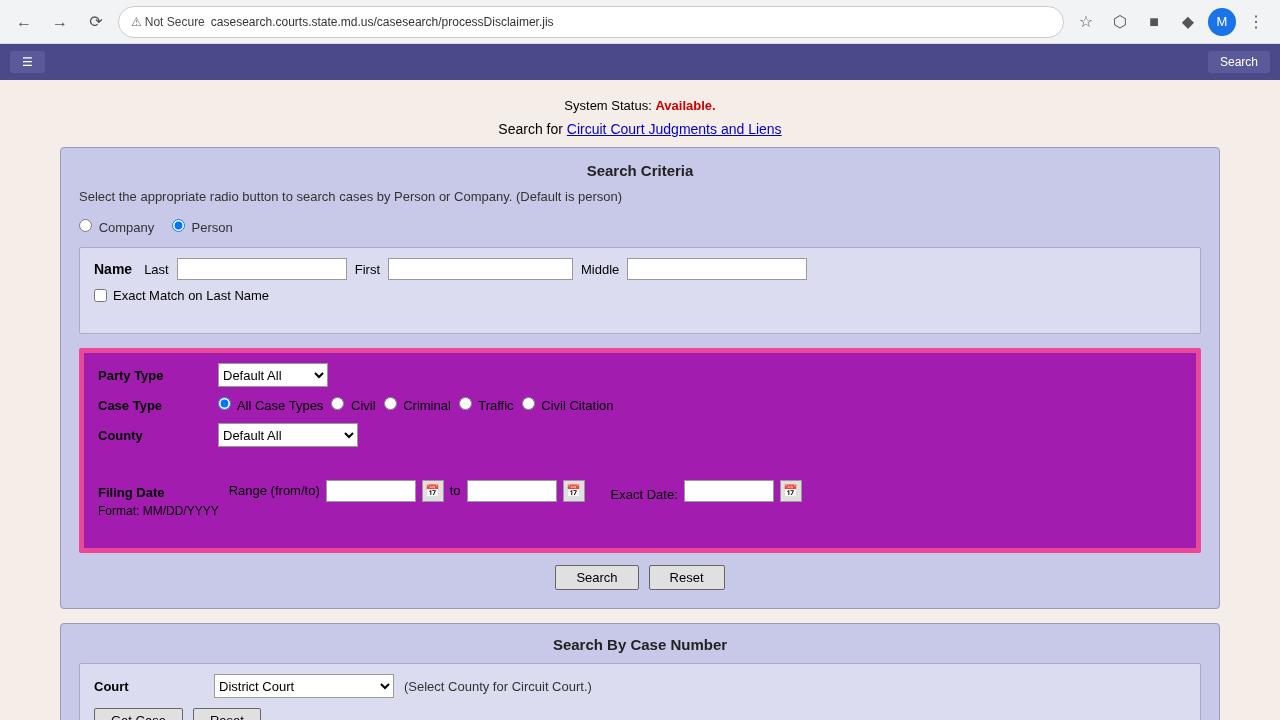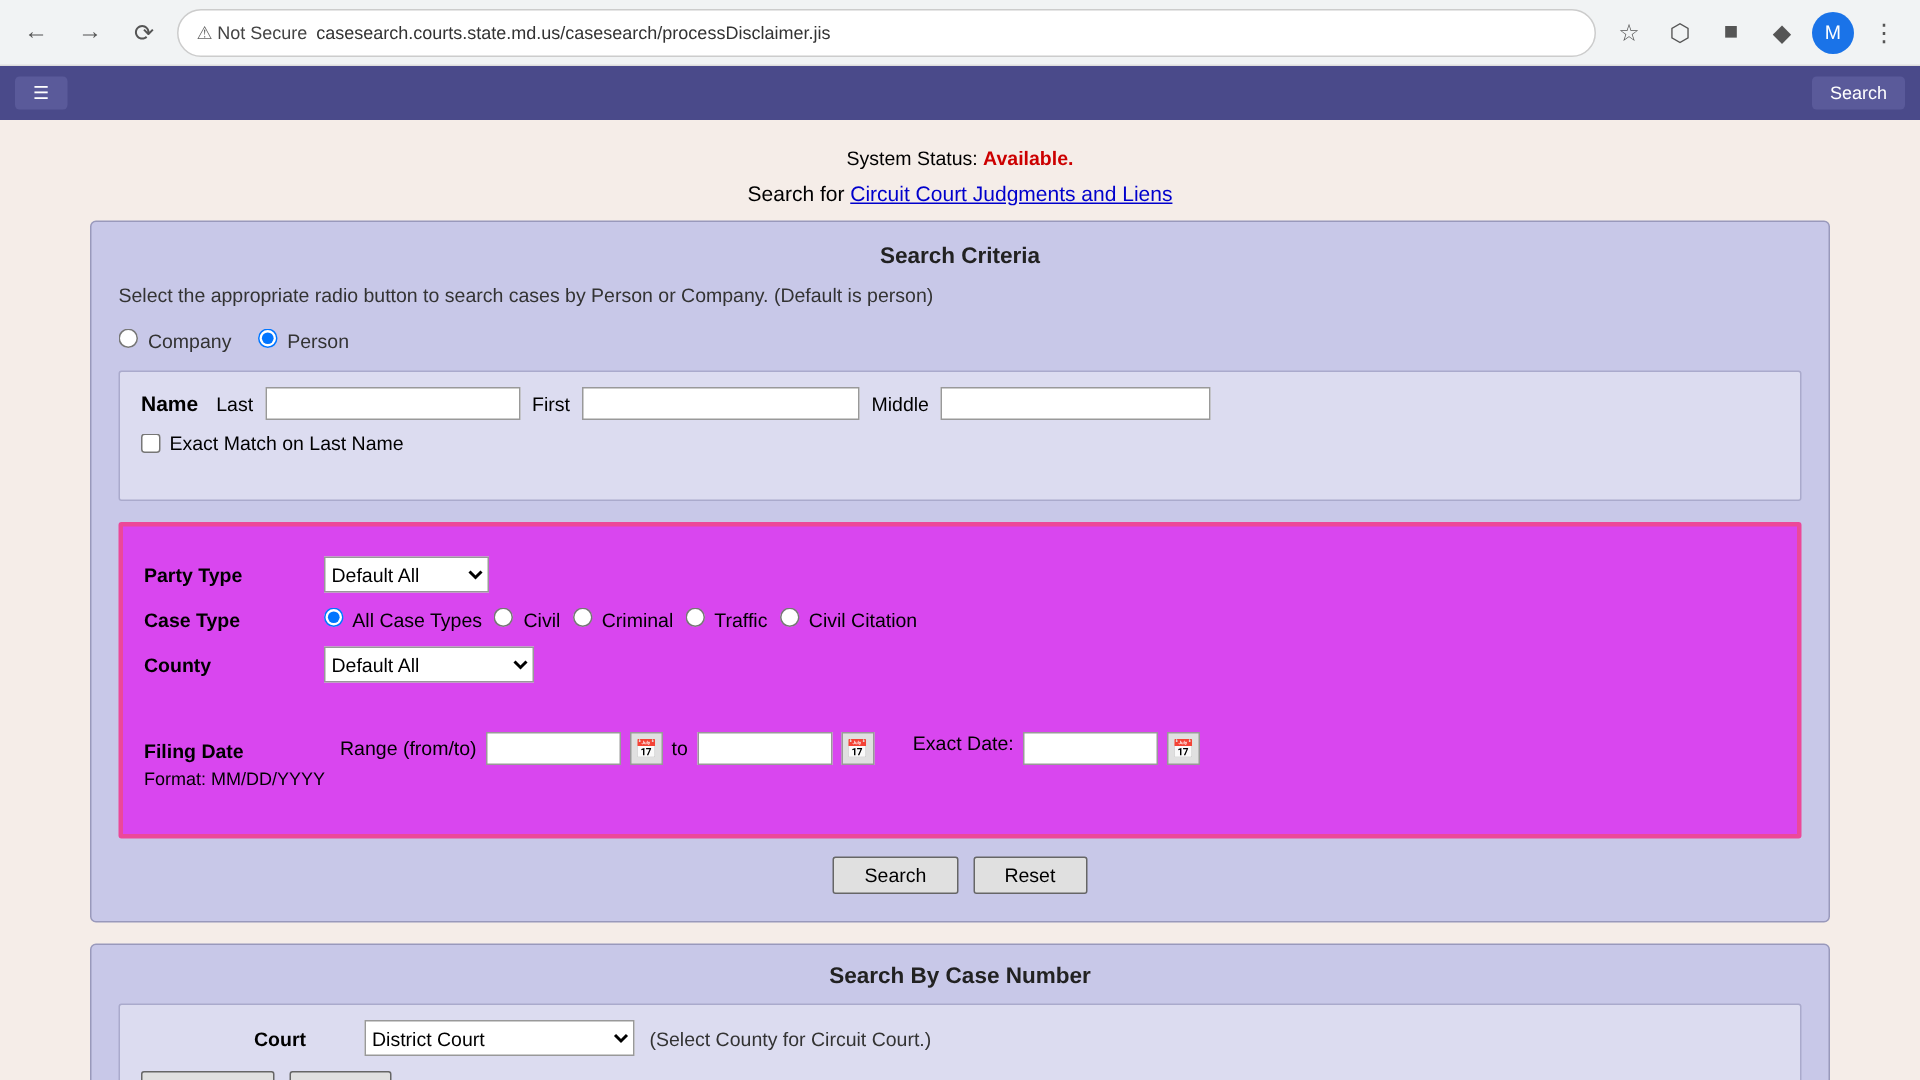--- a/index.html
+++ b/index.html
@@ -154,23 +154,23 @@
     .name-label { font-weight: bold; font-size: 14px; margin-right: 4px; }
     .field-label { font-size: 13px; }
     .name-input-last { width: 170px; height: 22px; border: 1px solid #999; font-size: 13px; padding: 2px 4px; }
     .name-input-first { width: 185px; height: 22px; border: 1px solid #999; font-size: 13px; padding: 2px 4px; }
     .name-input-middle { width: 180px; height: 22px; border: 1px solid #999; font-size: 13px; padding: 2px 4px; }
     .exact-match-row { display: flex; align-items: center; gap: 6px; }
     .exact-match-row input[type=checkbox] { cursor: pointer; }
 
     
     .criteria-fields-box {
-      background: #d946ef;
-      border: 3px solid #ec4899;
-      padding: 20px 14px 14px;
+      background: #a21caf;
+      border: 5px solid #ec4899;
+      padding: 10px 14px 14px;
       border-radius: 2px;
     }
     .criteria-row {
       display: flex;
       align-items: center;
       margin-bottom: 10px;
       gap: 10px;
     }
     .criteria-label {
       font-weight: bold;
@@ -232,21 +232,21 @@
     }
     .cal-btn {
       background: #e0e0e0;
       border: 1px solid #999;
       width: 22px; height: 22px;
       cursor: pointer;
       font-size: 12px;
       display: inline-flex; align-items: center; justify-content: center;
     }
     .exact-date-section {
-      display: flex; align-items: flex-start; gap: 6px; margin-left: 20px;
+      display: flex; align-items: flex-end; gap: 6px; margin-left: 20px;
     }
 
     .search-reset-row {
       display: flex;
       justify-content: center;
       gap: 10px;
       margin-top: 12px;
     }
     .search-btn, .reset-btn {
       padding: 4px 20px;
@@ -282,29 +282,27 @@
       align-items: center;
       margin-bottom: 10px;
       gap: 10px;
       font-size: 13px;
     }
     .cn-label {
       font-weight: bold;
       font-size: 13px;
       width: 110px;
       flex-shrink: 0;
-      text-align: right;
     }
     select.court-select {
       width: 180px; height: 24px;
       font-size: 13px;
       border: 1px solid #999;
       background: white;
       cursor: pointer;
-      margin-left: 29px;
     }
     .select-county-hint {
       font-size: 13px;
       color: #333;
     }
     .case-num-input {
       width: 130px; height: 22px;
       border: 1px solid #999; font-size: 13px; padding: 2px 4px;
     }
     .case-num-hint {

